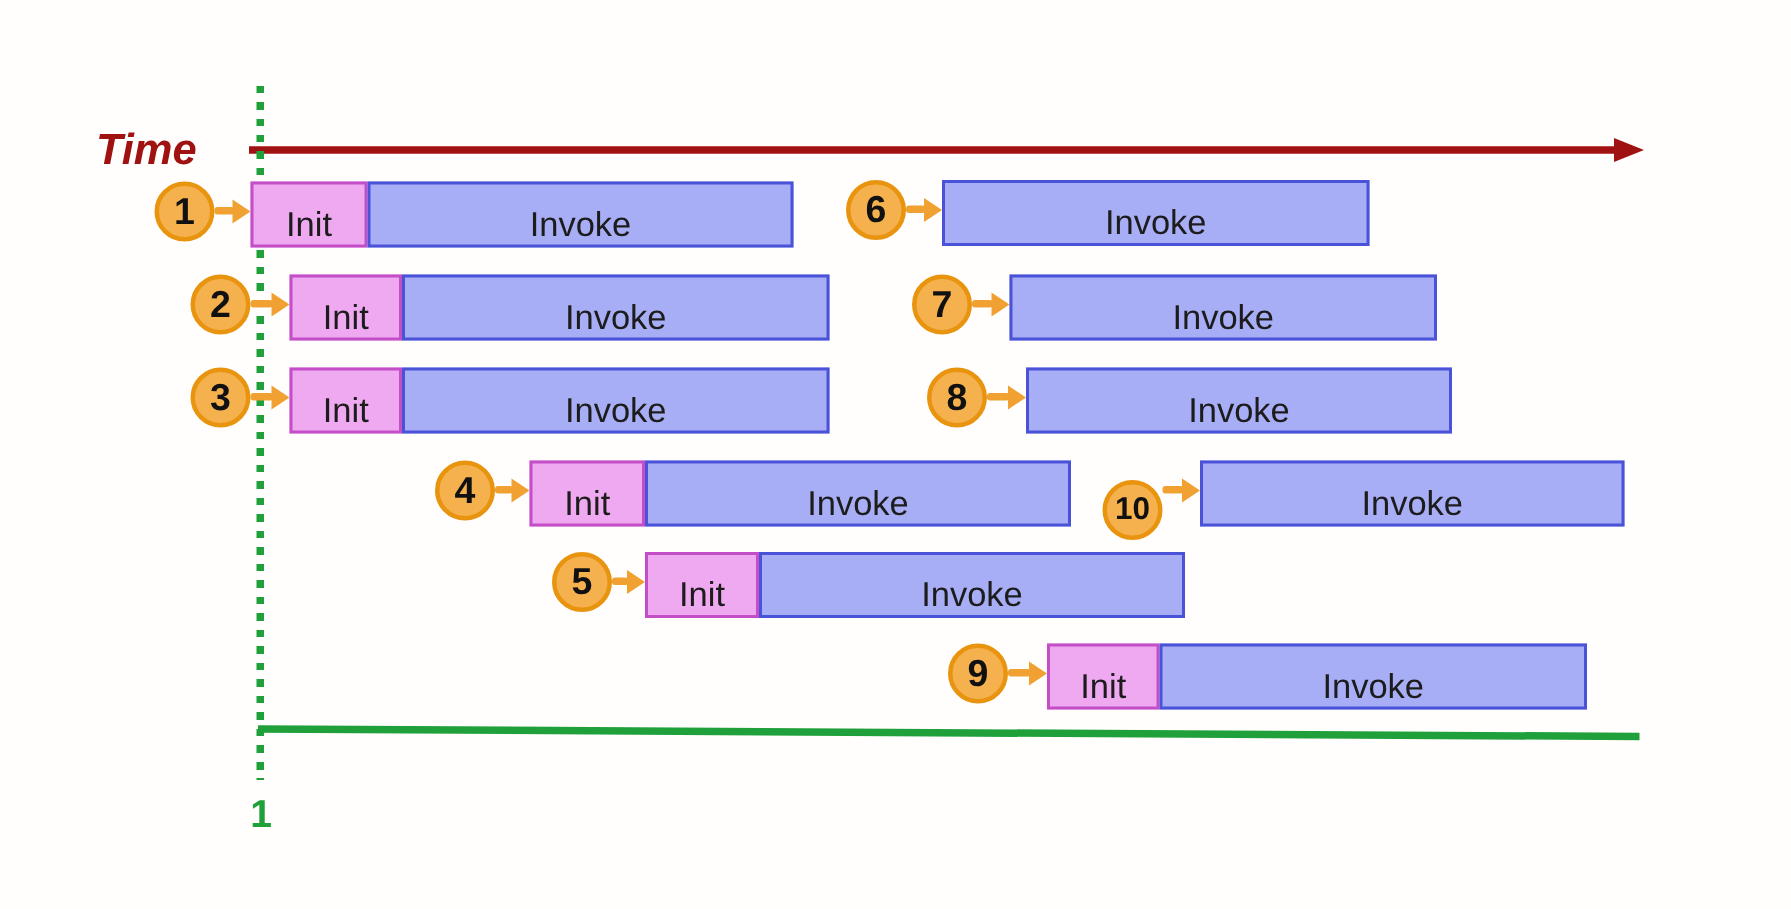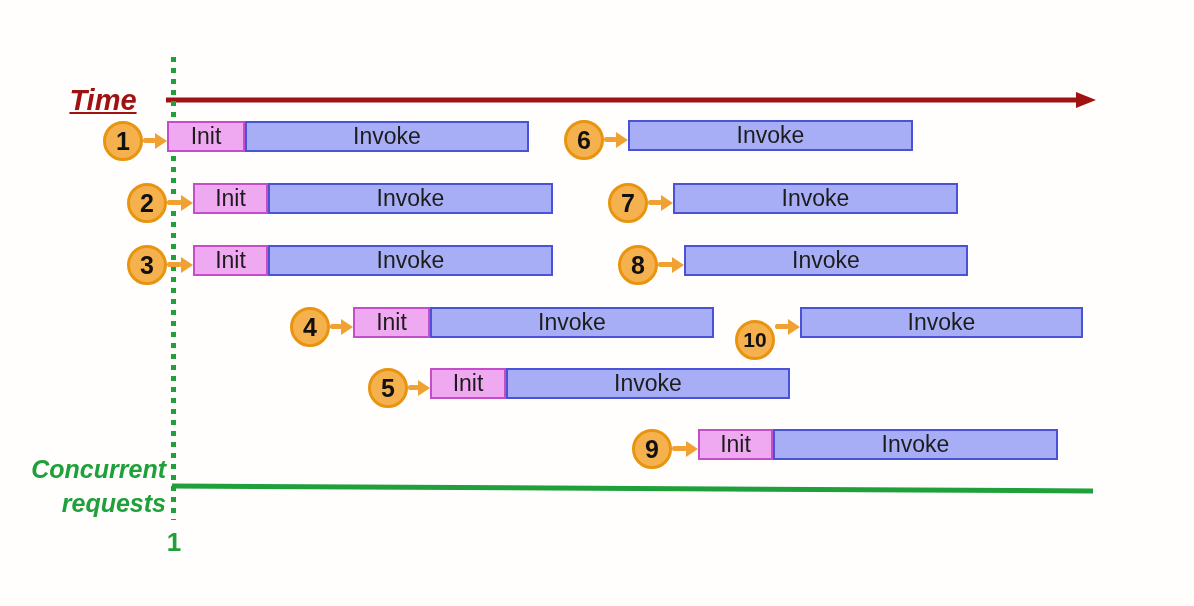--- a/index.html
+++ b/index.html
@@ -7,22 +7,22 @@
     --badge-fill:#f6b14f; --badge-border:#e8940e; --arrow:#f0a132;
     --init-fill:#efa9f0; --init-border:#c44ec8;
     --invoke-fill:#a8aef5; --invoke-border:#4a52d8; --bar-text:#1c1c1c;
   }
   html,body{margin:0;padding:0;}
   .canvas{
     position:relative;width:1194px;height:606px;background:var(--background);
     overflow:hidden;font-family:"Liberation Sans",sans-serif;
   }
   .time-label{
-    position:absolute;left:64px;top:84px;width:78px;text-align:center;
-    font-size:29px;font-style:italic;font-weight:700;color:var(--time-axis);z-index:4;text-decoration:underline;
+    position:absolute;left:64px;top:84px;width:78px;text-align:left;
+    font-size:29px;font-style:italic;font-weight:700;color:var(--time-axis);z-index:4;
   }
   .time-arrow{position:absolute;left:160px;top:90px;z-index:1;}
   .time-arrow line{stroke:var(--time-axis);stroke-width:5;}
   .time-arrow polygon{fill:var(--time-axis);}
   .dotted-line{
     position:absolute;left:171px;top:57px;width:5px;height:463px;z-index:2;
     background:repeating-linear-gradient(to bottom,var(--concurrency) 0 5px,transparent 5px 11px);
   }
   .conc-line{position:absolute;left:166px;top:478px;z-index:3;}
   .conc-line line{stroke:var(--concurrency);stroke-width:5;}
@@ -42,21 +42,21 @@
     font-size:25px;font-weight:600;color:#111;z-index:4;
   }
   .request-badge.small{font-size:21px;}
   .req-arrow{position:absolute;height:5px;background:var(--arrow);border-radius:2px;z-index:4;}
   .req-arrow-head{
     position:absolute;width:0;height:0;z-index:4;
     border-top:8px solid transparent;border-bottom:8px solid transparent;
     border-left:12px solid var(--arrow);
   }
   .bar{
-    position:absolute;height:31px;box-sizing:border-box;border:2px solid;z-index:3;
+    position:absolute;height:44px;box-sizing:border-box;border:2px solid;z-index:3;
     display:flex;align-items:flex-end;justify-content:center;
     font-size:23px;color:var(--bar-text);
   }
   .init-bar{background:var(--init-fill);border-color:var(--init-border);}
   .invoke-bar{background:var(--invoke-fill);border-color:var(--invoke-border);}
 </style>
 </head>
 <body>
 
 <div class="canvas">
@@ -168,20 +168,16 @@
         <div class="bar invoke-bar" style="left: 800px; top: 307px; width: 283px;">
           <span>Invoke</span>
         </div>
       </div>
     </div>
 
   <svg class="conc-line" width="936" height="20" viewBox="0 0 936 20">
     <line x1="6" y1="8" x2="927" y2="13"></line>
   </svg>
 
-  <div class="conc-label">
-    <div>Concurrent</div>
-    <div>requests</div>
-  </div>
 
   <div class="tick-label">1</div>
 
 </div>
 
 </body></html>

